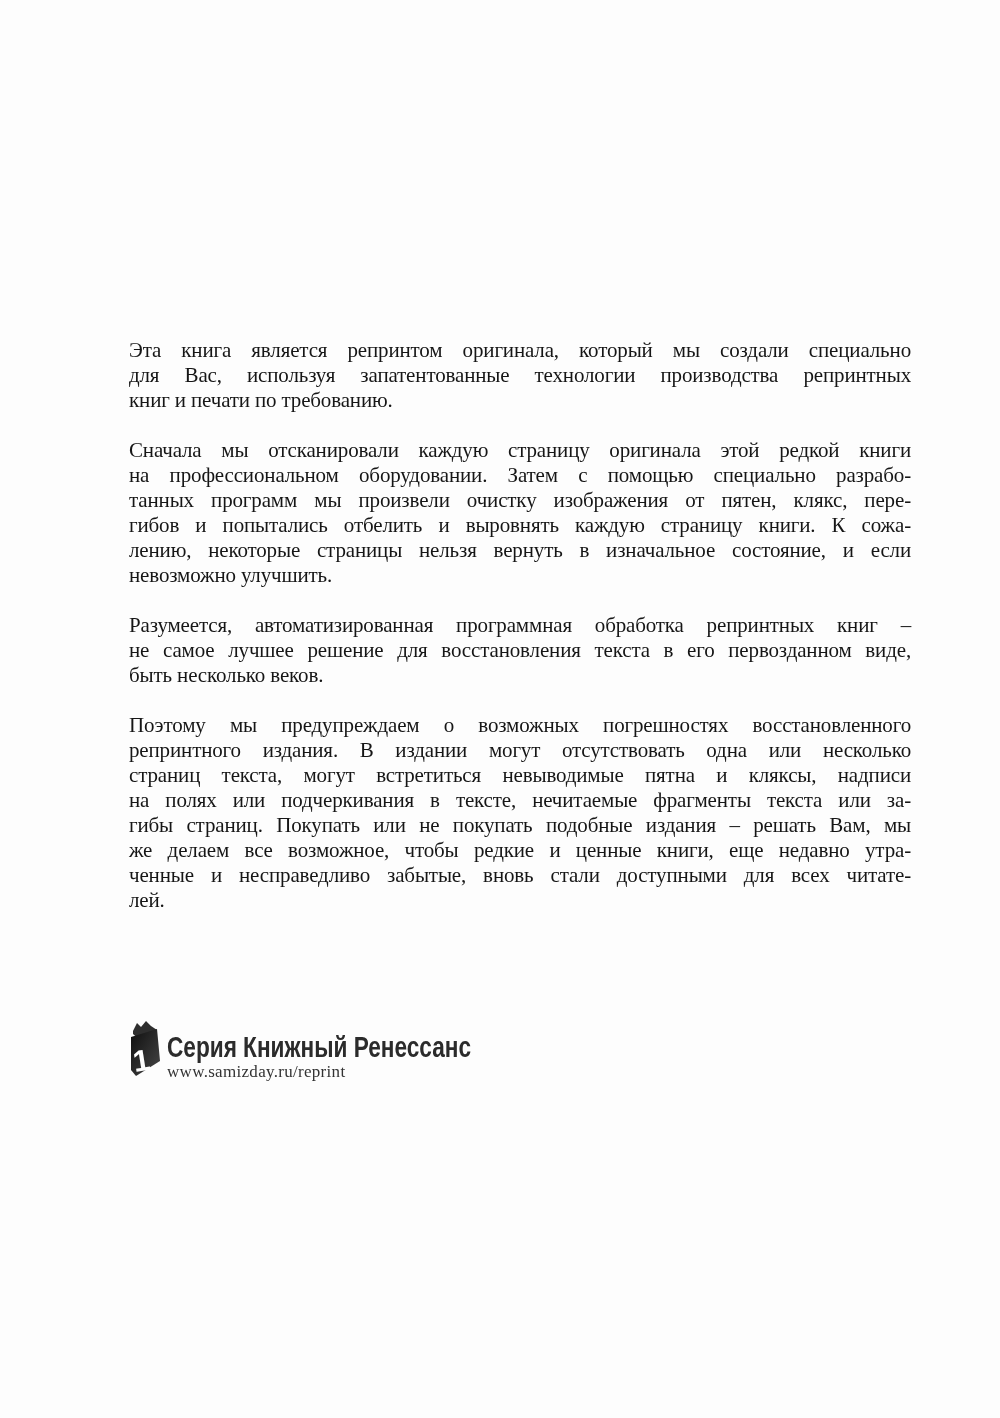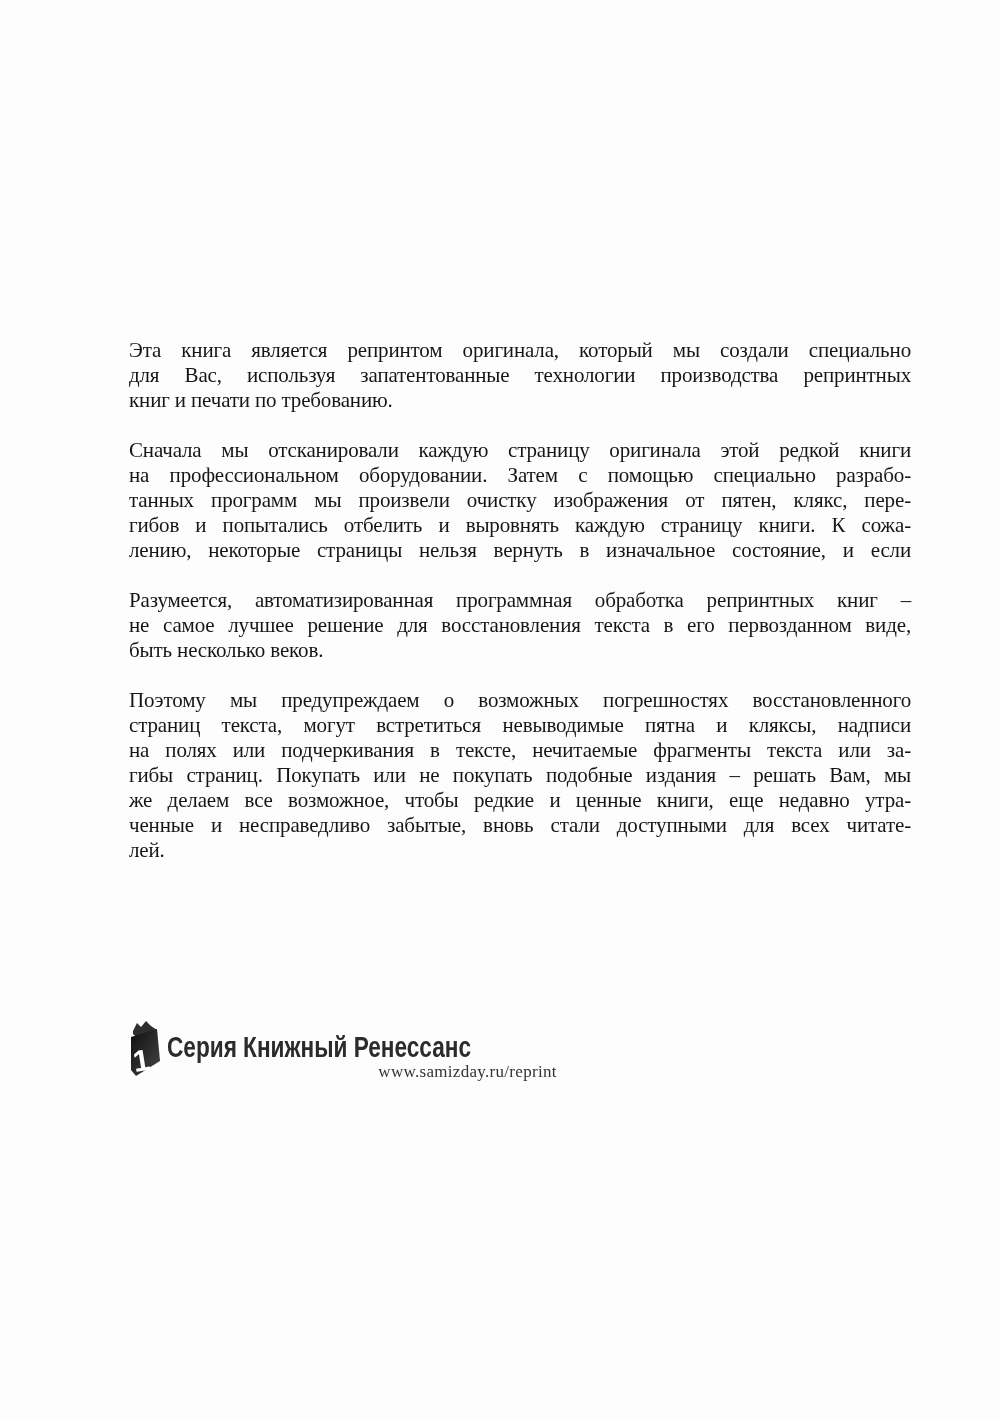--- a/index.html
+++ b/index.html
@@ -62,21 +62,20 @@
     transform: scaleX(0.78);
     transform-origin: 0 0;
   }
   .logo-url {
     font-family: "Liberation Serif", serif;
     font-size: 17px;
     color: #333333;
     line-height: 18px;
     margin-top: 1px;
     letter-spacing: 0.3px;
-    text-align: right;
   }
 </style>
 </head>
 <body>
 
 <div class="page">
 
   <div class="text-block">
 
     <div class="para">
@@ -84,30 +83,32 @@
       <div class="ln">для Вас, используя запатентованные технологии производства репринтных</div>
       <div class="ln last">книг и печати по требованию.</div>
     </div>
 
     <div class="para">
       <div class="ln">Сначала мы отсканировали каждую страницу оригинала этой редкой книги</div>
       <div class="ln">на профессиональном оборудовании. Затем с помощью специально разрабо-</div>
       <div class="ln">танных программ мы произвели очистку изображения от пятен, клякс, пере-</div>
       <div class="ln">гибов и попытались отбелить и выровнять каждую страницу книги. К сожа-</div>
       <div class="ln">лению, некоторые страницы нельзя вернуть в изначальное состояние, и если</div>
+      <div class="ln last">невозможно улучшить.</div>
     </div>
 
     <div class="para">
       <div class="ln">Разумеется, автоматизированная программная обработка репринтных книг –</div>
       <div class="ln">не самое лучшее решение для восстановления текста в его первозданном виде,</div>
       <div class="ln last">быть несколько веков.</div>
     </div>
 
     <div class="para">
       <div class="ln">Поэтому мы предупреждаем о возможных погрешностях восстановленного</div>
+      <div class="ln">репринтного издания. В издании могут отсутствовать одна или несколько</div>
       <div class="ln">страниц текста, могут встретиться невыводимые пятна и кляксы, надписи</div>
       <div class="ln">на полях или подчеркивания в тексте, нечитаемые фрагменты текста или за-</div>
       <div class="ln">гибы страниц. Покупать или не покупать подобные издания – решать Вам, мы</div>
       <div class="ln">же делаем все возможное, чтобы редкие и ценные книги, еще недавно утра-</div>
       <div class="ln">ченные и несправедливо забытые, вновь стали доступными для всех читате-</div>
       <div class="ln last">лей.</div>
     </div>
 
   </div>
 

